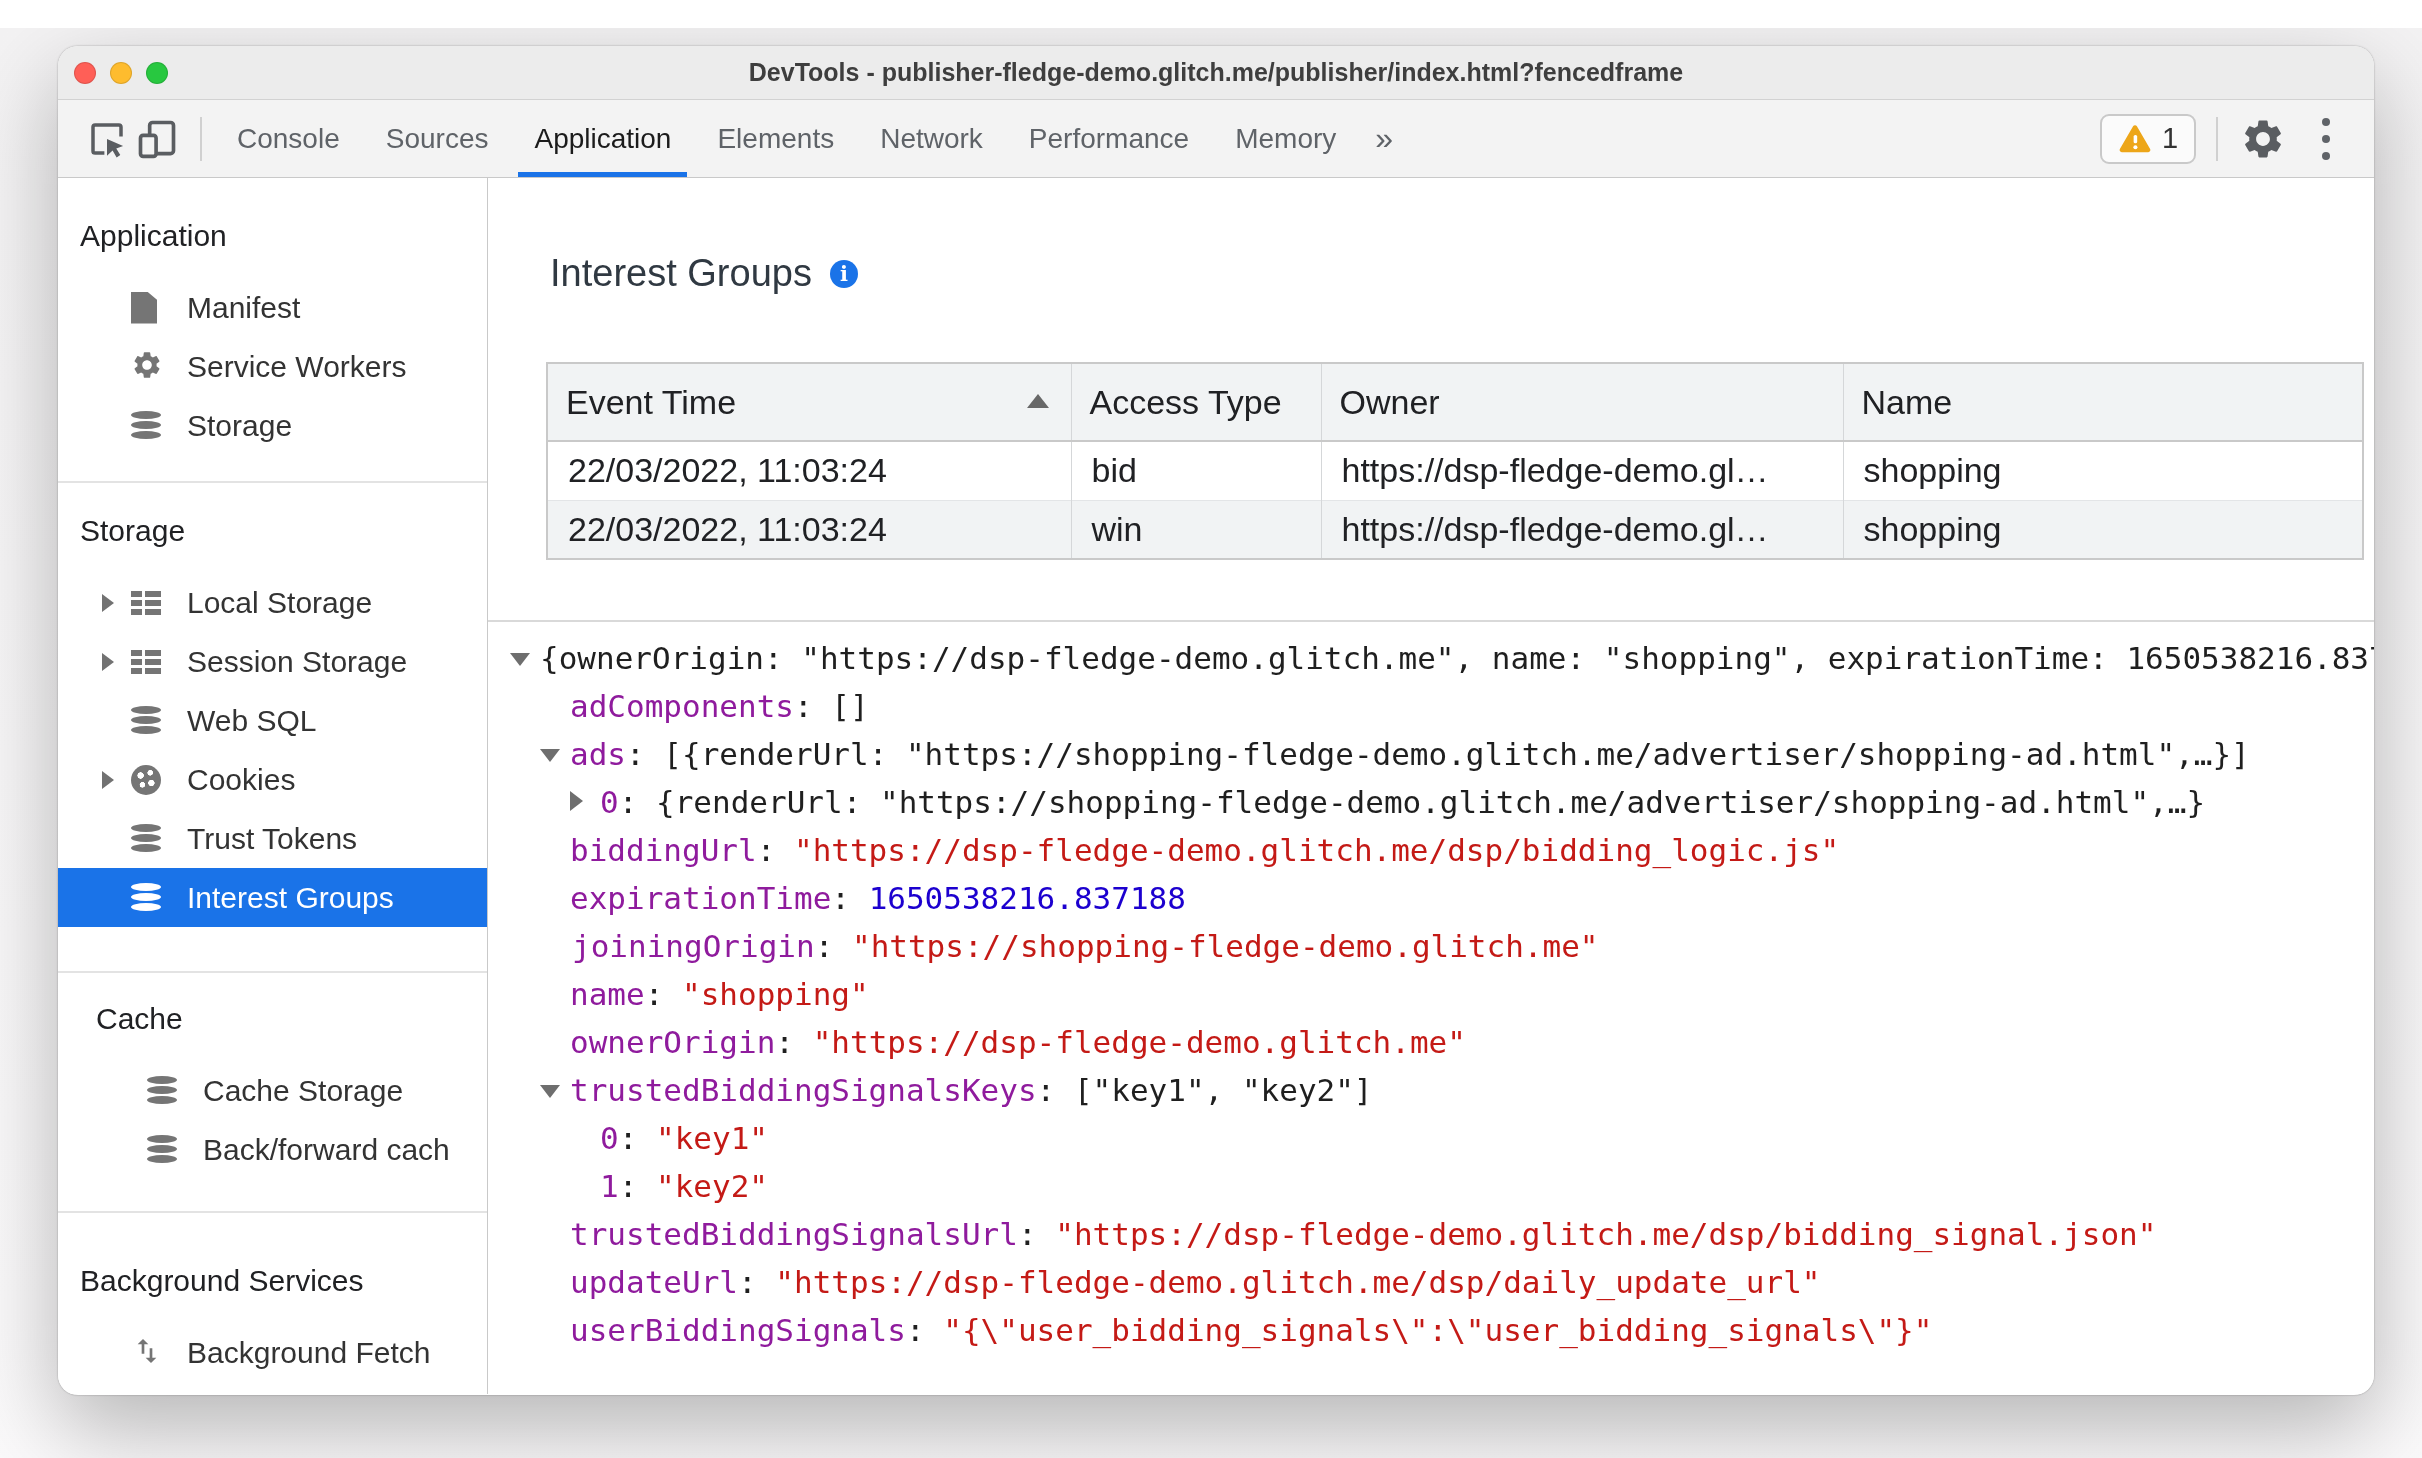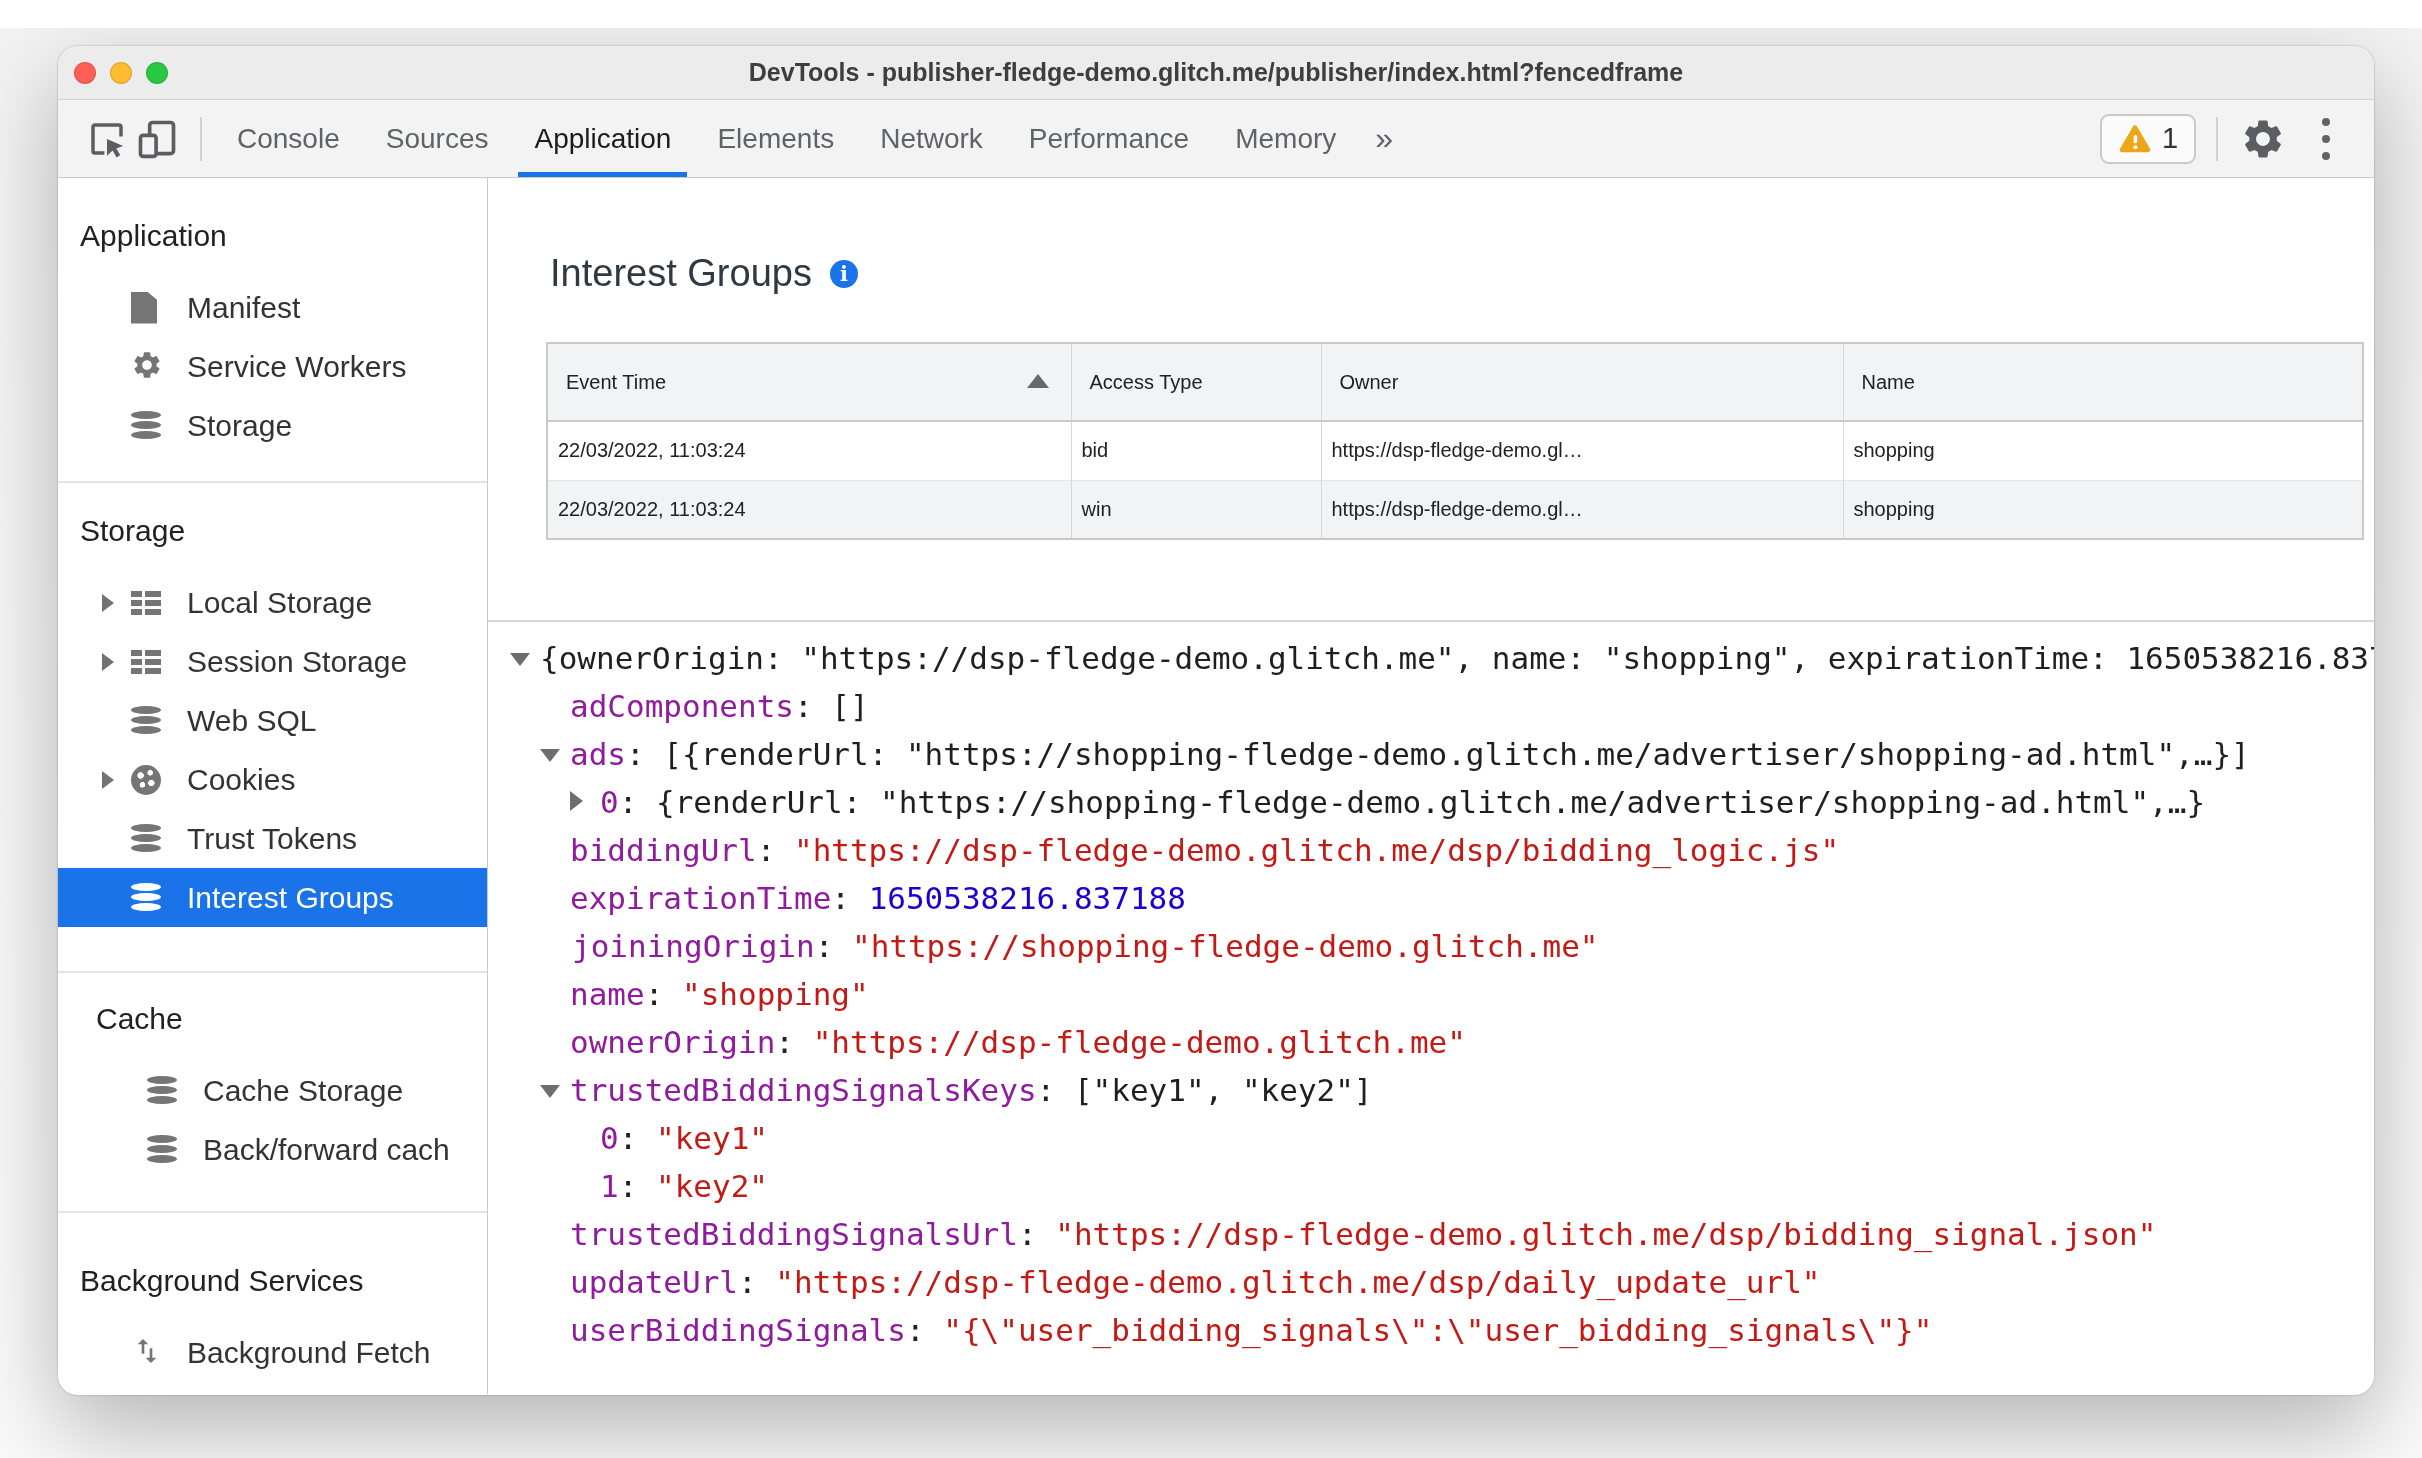--- a/index.html
+++ b/index.html
@@ -69,26 +69,26 @@
                      radial-gradient(circle at 38% 66%, #fff 0 2.6px, transparent 3px),
                      radial-gradient(circle at 68% 60%, #fff 0 3px, transparent 3.4px); }
 
   
   .main { position:relative; flex:1; background:#fff; overflow:hidden; }
   .ig-title { position:absolute; top:74px; left:62px; font-size:38px; font-weight:400; color:#303942;
               display:flex; align-items:center; gap:18px; }
   .info { width:28px; height:28px; border-radius:50%; background:#1a73e8; color:#fff;
           font-family:"DejaVu Serif", serif; font-weight:700; font-size:21px; line-height:28px; text-align:center; }
 
-  table.ig-table { position:absolute; top:164px; left:58px; width:1816px; border-collapse:collapse;
-                   font-size:20px; color:#202124; border:2px solid #c9c9c9; table-layout:fixed; }
+  table.ig-table { position:absolute; top:184px; left:58px; width:1816px; border-collapse:collapse;
+                   font-size:34px; color:#202124; border:2px solid #c9c9c9; table-layout:fixed; }
   .ig-table th { height:78px; background:#f1f3f4; font-weight:400; text-align:left; padding-left:18px;
                  border-bottom:2px solid #c9c9c9; position:relative; }
   .ig-table th + th, .ig-table td + td { border-left:1px solid #d5d7d9; }
-  .ig-table td { height:59px; padding-left:10px; border-top:1px solid #e3e5e7; overflow:hidden; white-space:nowrap; }
+  .ig-table td { height:59px; padding-left:20px; border-top:1px solid #e3e5e7; overflow:hidden; white-space:nowrap; }
   .ig-table tbody tr:nth-child(2) { background:#f1f3f4; }
   .sort-arrow { position:absolute; right:22px; top:50%; margin-top:-8px; width:0; height:0;
                 border-left:11px solid transparent; border-right:11px solid transparent;
                 border-bottom:14px solid #686868; }
 
   .main-divider { position:absolute; top:442px; left:0; right:0; height:2px; background:#d9d9d9; }
 
   
   .tree { position:absolute; top:456px; left:0; right:0; bottom:0; overflow:hidden;
           font-family:"DejaVu Sans Mono", monospace; font-size:31px; color:#1f1f1f; }

